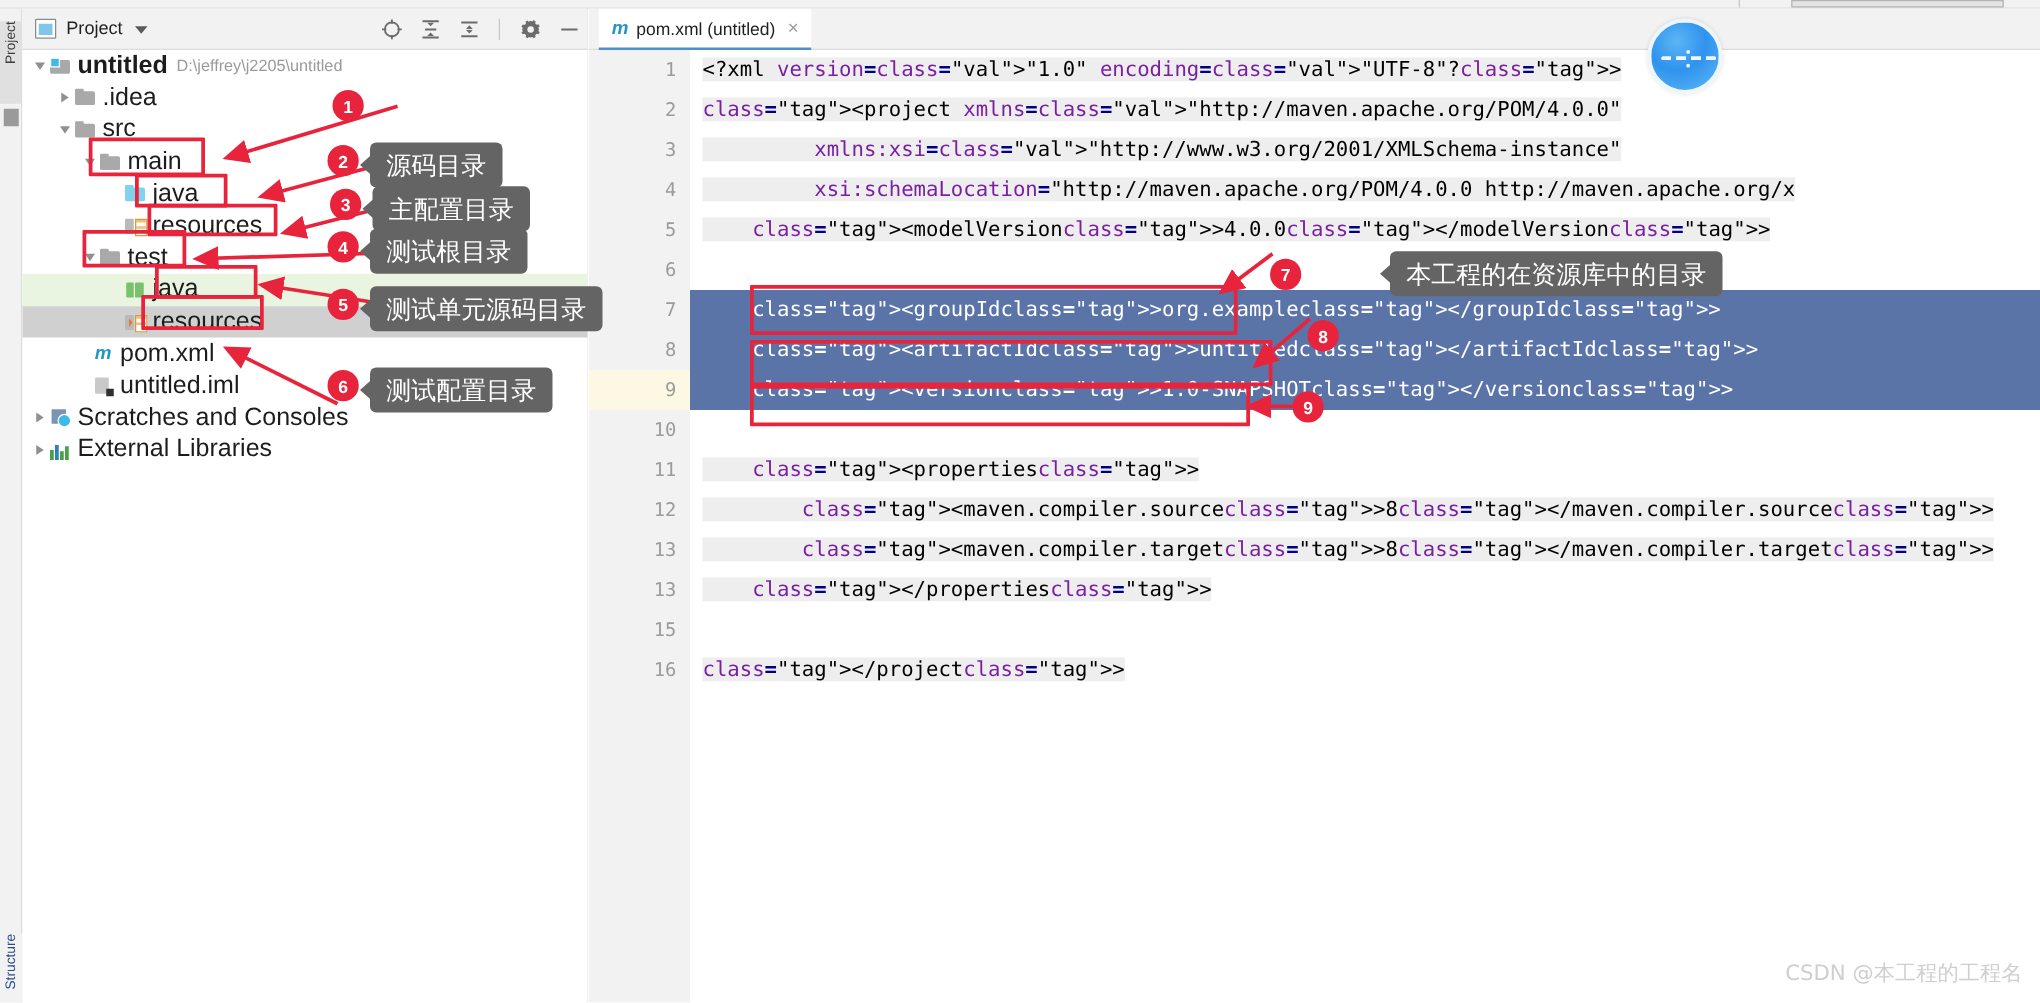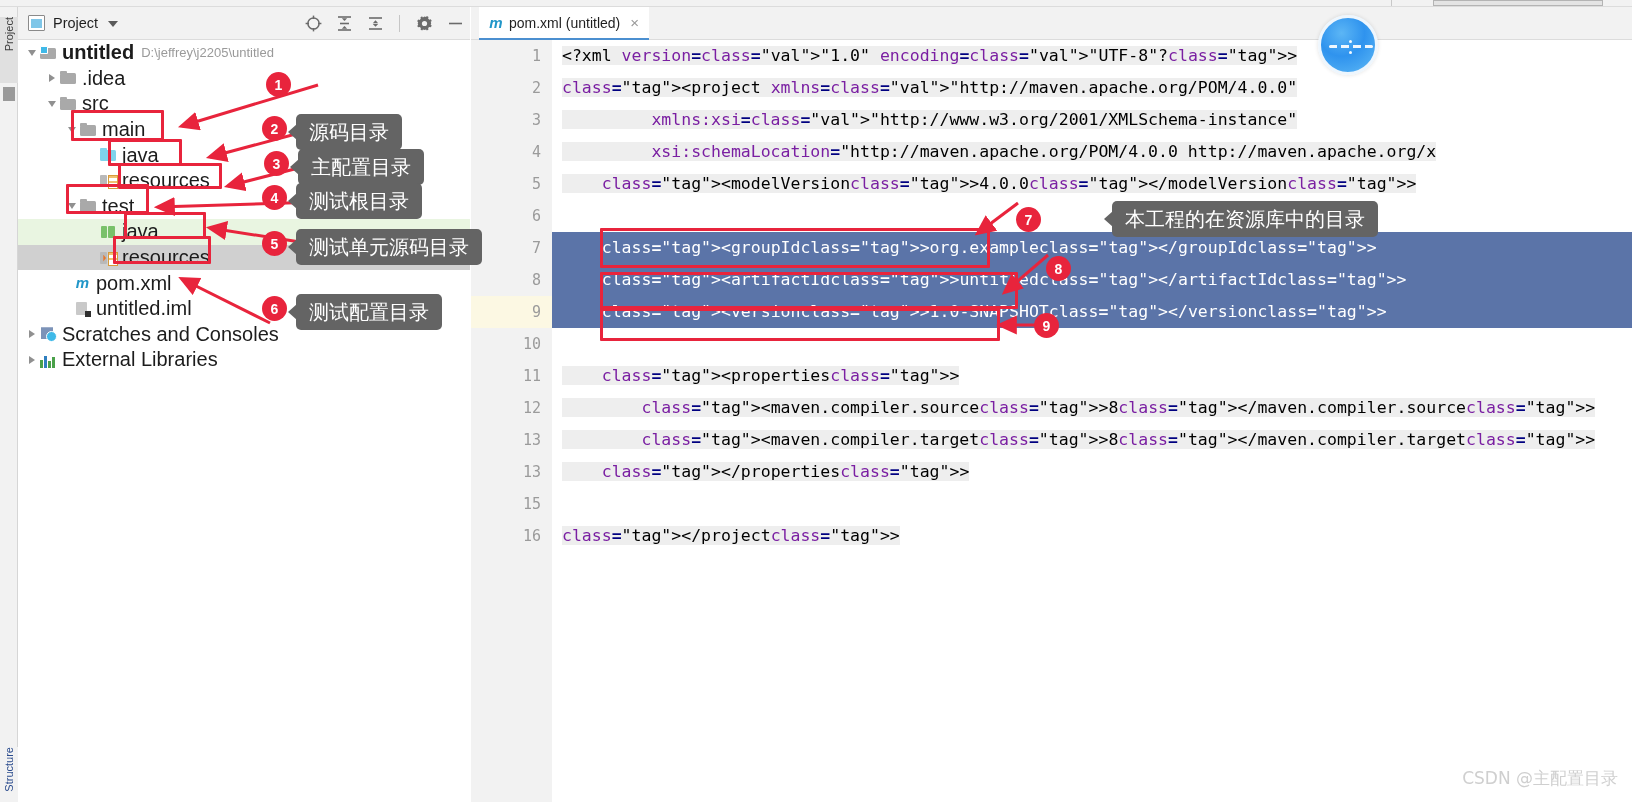--- a/index.html
+++ b/index.html
@@ -556,15 +556,15 @@
 
   <div class="num-badge" style="left:1034px; top:313px;">9</div>
 
   <div class="cursor-blob" style="left:1318px; top:15px;">
     <span class="blob-dots">
         <i></i>
         <i></i>
       </span>
   </div>
 
-  <div class="watermark">CSDN @主配置目录</div>
+  <div class="watermark">CSDN @本工程的工程名</div>
 
 </div>
 
 </body></html>

